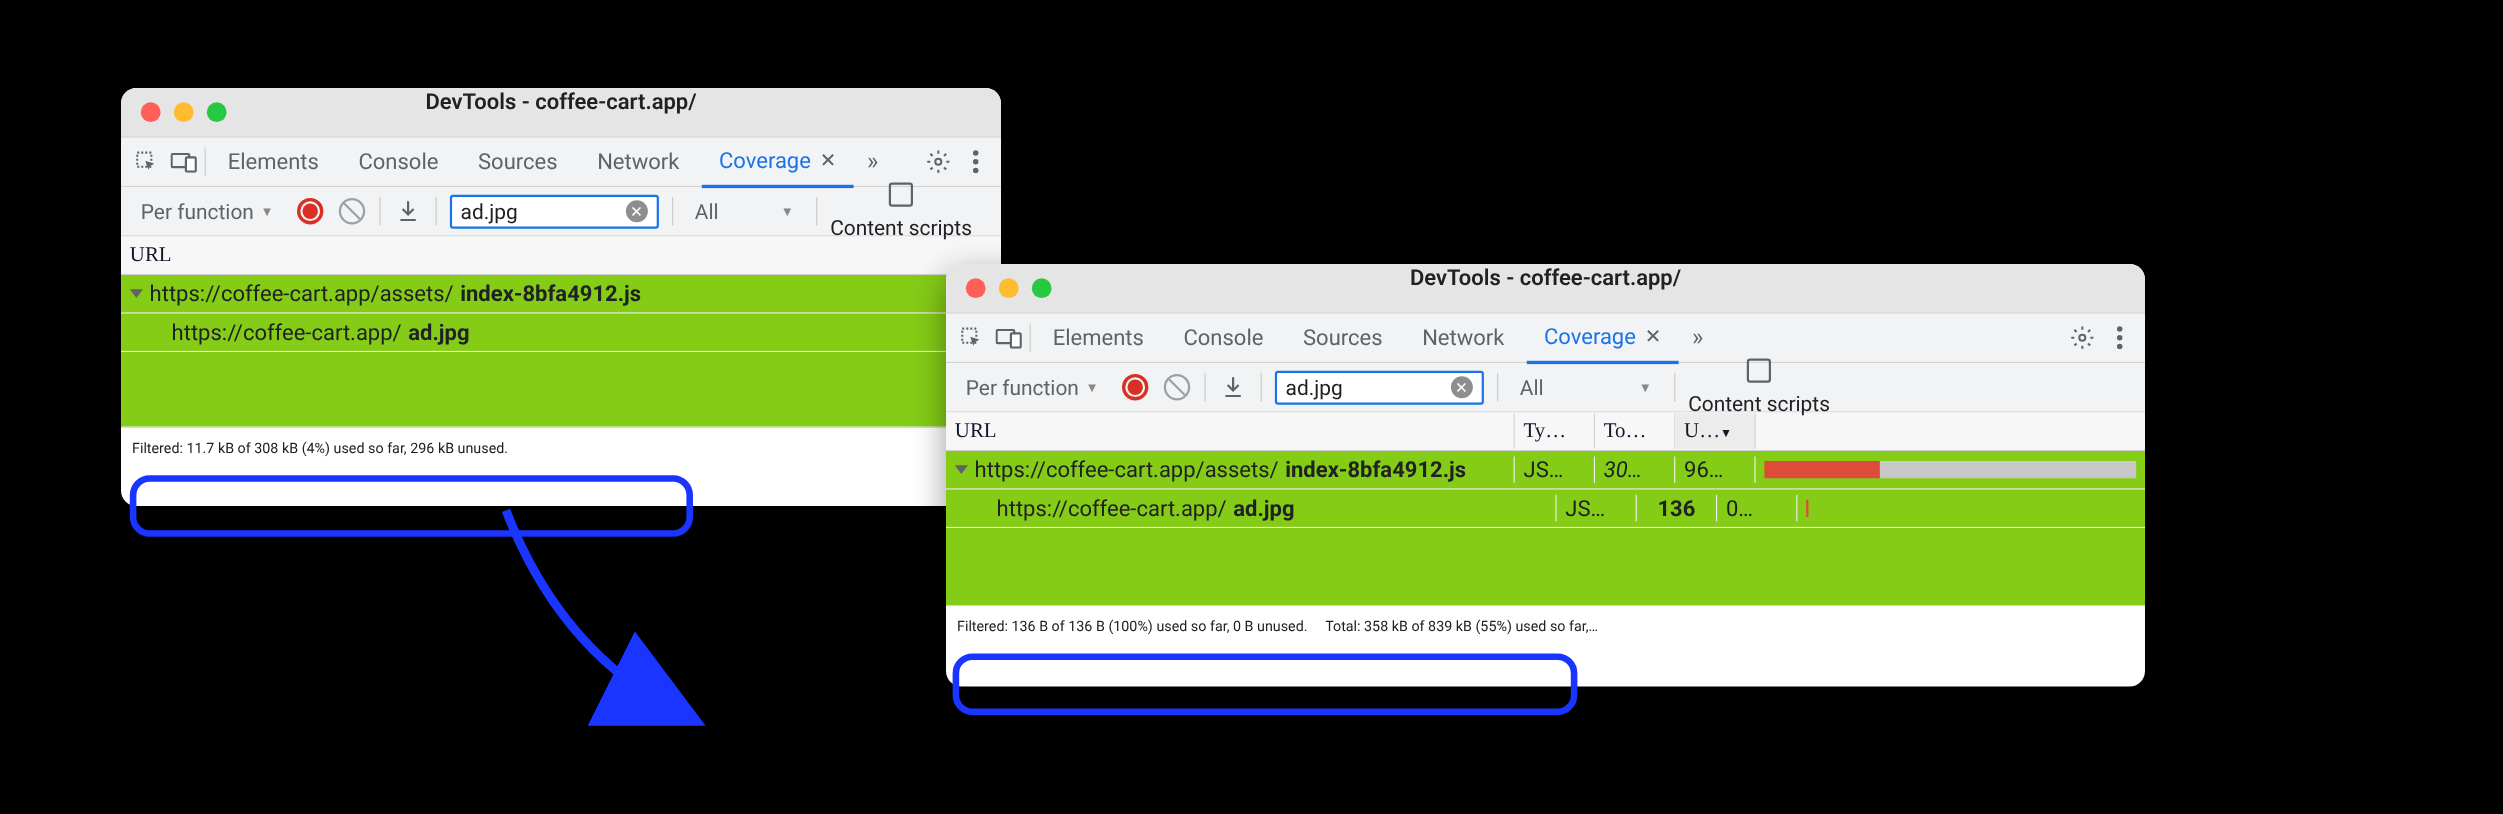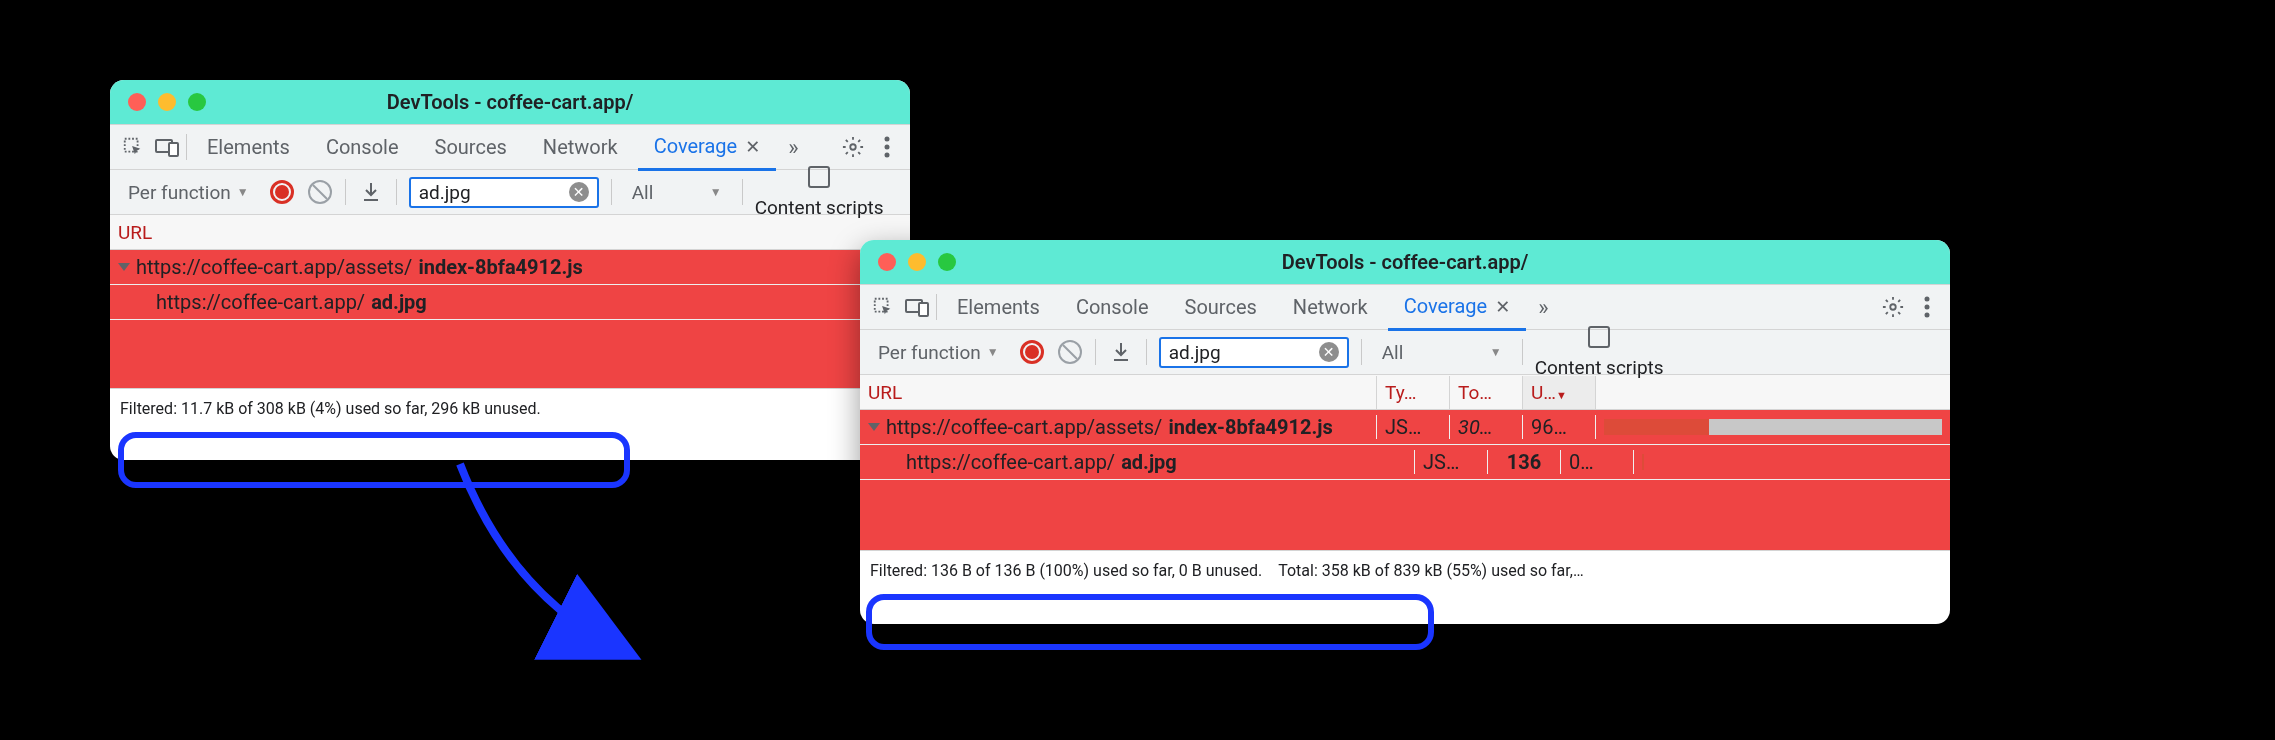--- a/index.html
+++ b/index.html
@@ -31,23 +31,22 @@
   }
   .window{
     position:absolute;
     background:var(--bg-pane);
     border-radius:14px;
     box-shadow:0 10px 30px rgba(0,0,0,.4);
     overflow:hidden;
   }
   .titlebar{
     display:flex;
-    align-items:center;
     height:44px;
-    background:#5eead4;
+    background:#e5e5e5;
     border-bottom:1px solid var(--border-light);
     position:relative;
   }
   .traffic{
     display:flex;
     gap:12px;
     padding-left:18px;
     align-items:center;
   }
   .dot{width:18px;height:18px;border-radius:50%;}
@@ -92,34 +91,34 @@
   .searchbox{
     display:flex;align-items:center;border:2px solid var(--accent);
     border-radius:3px;background:#fff;padding:2px 8px;gap:8px;
     min-width:170px;color:#202124;
   }
   .searchbox .clr{margin-left:auto;width:20px;height:20px;border-radius:50%;background:#8e8e8e;color:#fff;display:flex;align-items:center;justify-content:center;font-size:14px;}
   .chk{display:flex;align-items:center;gap:8px;color:#202124;flex-direction:column;}
   .chk .box{width:18px;height:18px;border:2px solid #5f6368;border-radius:3px;}
   .colheader{
     display:flex;background:#f7f7f7;border-bottom:1px solid var(--border-light);
-    height:34px;align-items:center;font-size:19px;color:#b91c1c;
+    height:34px;align-items:center;font-size:19px;color:#0f172a;font-family:Liberation Serif, serif;
   }
   .colheader .col{padding:5px 8px;border-right:1px solid var(--border-light);white-space:nowrap;overflow:hidden;text-overflow:ellipsis;}
-  .rows{background:#ef4444;}
+  .rows{background:#84cc16;}
   .row{display:flex;height:34px;align-items:center;border-bottom:1px solid #eee;}
   .row .cell{padding:0 8px;overflow:hidden;text-overflow:ellipsis;white-space:nowrap;border-right:1px solid #f0f0f0;}
   .urlcell{display:flex;align-items:center;gap:6px;}
   .disclose{display:inline-block;width:0;height:0;border-left:6px solid transparent;border-right:6px solid transparent;border-top:8px solid #5f6368;}
   .bar{height:16px;display:flex;align-items:center;}
   .bar .used{height:16px;background:var(--used-bar);}
   .bar .unused{height:16px;background:var(--unused-bar);}
   .status{
     height:38px;display:flex;align-items:center;border-top:1px solid var(--border-light);
-    padding:0 10px;font-size:16px;background:#fff;gap:16px;white-space:nowrap;overflow:hidden;
+    padding:0 10px;font-size:13px;background:#fff;gap:16px;white-space:nowrap;overflow:hidden;
   }
   .status .left{flex:0 0 auto;}
   .status .right{flex:1;overflow:hidden;text-overflow:ellipsis;}
   .hl{
     position:absolute;border:6px solid var(--highlight);border-radius:18px;
     pointer-events:none;
   }
   svg{display:block;}
   .close-x{font-size:18px;color:#5f6368;}
 </style>

